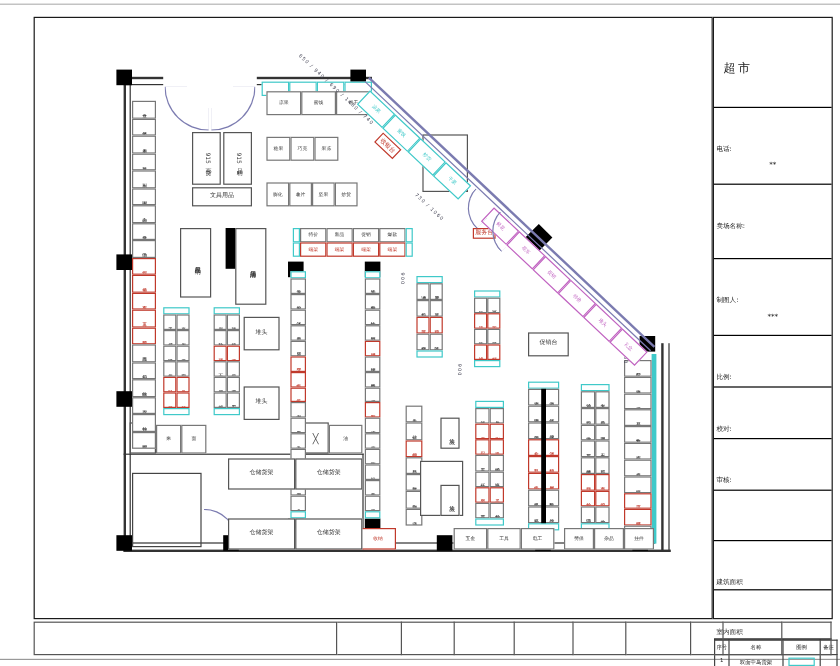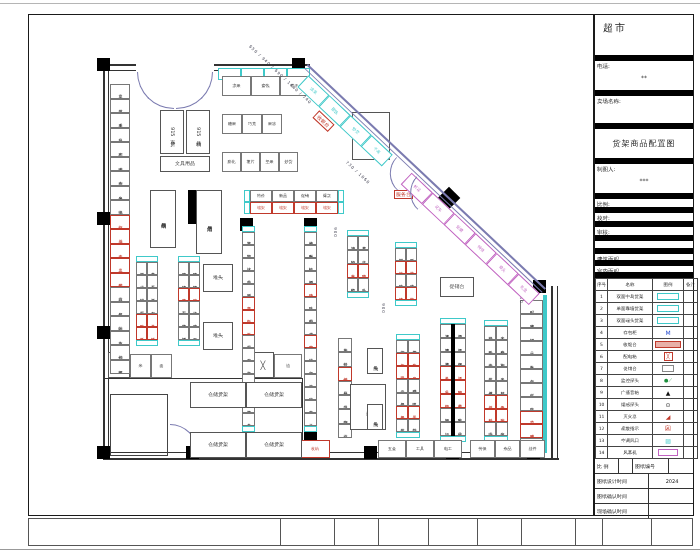--- a/index.html
+++ b/index.html
@@ -18,21 +18,21 @@
   .cap{box-sizing:border-box;border:1px solid #3fc9c9;background:#fdffff;}
   .cyanc{border-color:#3fc9c9;}
   .blk{position:absolute;box-sizing:border-box;border:1px solid #555;display:flex;align-items:center;justify-content:center;
        font-size:5px;line-height:1.1;color:#333;background:#fff;text-align:center;overflow:hidden;}
   .arc{position:absolute;box-sizing:border-box;border:1px solid #7b7bb0;background:transparent;}
   .lbl{position:absolute;font-size:5px;line-height:1;white-space:nowrap;}
   .dimtx{position:absolute;font-size:4px;color:#445;letter-spacing:1px;white-space:nowrap;}
   
   #tblock{position:absolute;left:594px;top:14px;width:100px;height:502px;box-sizing:border-box;
           border:1.2px solid #1a1a1a;background:#fff;font-size:5.5px;}
-  .tb{box-sizing:border-box;border-bottom:6px solid #000000;position:relative;overflow:hidden;}
+  .tb{box-sizing:border-box;border-bottom:1px solid #000000;position:relative;overflow:hidden;margin-top:29px;}
   .tb .lab{position:absolute;left:2px;top:2px;font-size:5.5px;color:#222;}
   .tb .val{position:absolute;left:0;right:0;top:55%;transform:translateY(-50%);text-align:center;font-size:6px;}
   .tb-title{display:flex;align-items:center;justify-content:center;font-size:8px;letter-spacing:1px;}
   .super{font-size:10px;padding:6px 0 0 8px;letter-spacing:2px;}
   #legend{width:100%;border-collapse:collapse;table-layout:fixed;}
   #legend td,#legend th{border:0.8px solid #444;font-size:4.5px;font-weight:normal;padding:0;height:11px;
             text-align:center;overflow:hidden;white-space:nowrap;}
   .sym{display:inline-block;vertical-align:middle;}
   .tb-foot{display:flex;box-sizing:border-box;border-bottom:1px solid #333;}
   .tb-foot>div{box-sizing:border-box;border-right:1px solid #333;font-size:5px;display:flex;align-items:center;
@@ -391,21 +391,20 @@
 
   <div id="tblock">
     <div class="tb super" style="height:46px">超市</div>
     <div class="tb" style="height:35px">
       <span class="lab">电话:</span>
       <span class="val">**</span>
     </div>
     <div class="tb" style="height:33px">
       <span class="lab">卖场名称:</span>
     </div>
-    <div class="tb tb-title" style="height:35px">货架商品配置图</div>
     <div class="tb" style="height:35px">
       <span class="lab">制图人:</span>
       <span class="val">***</span>
     </div>
     <div class="tb" style="height:14px">
       <span class="lab">比例:</span>
     </div>
     <div class="tb" style="height:14px">
       <span class="lab">校对:</span>
     </div>

